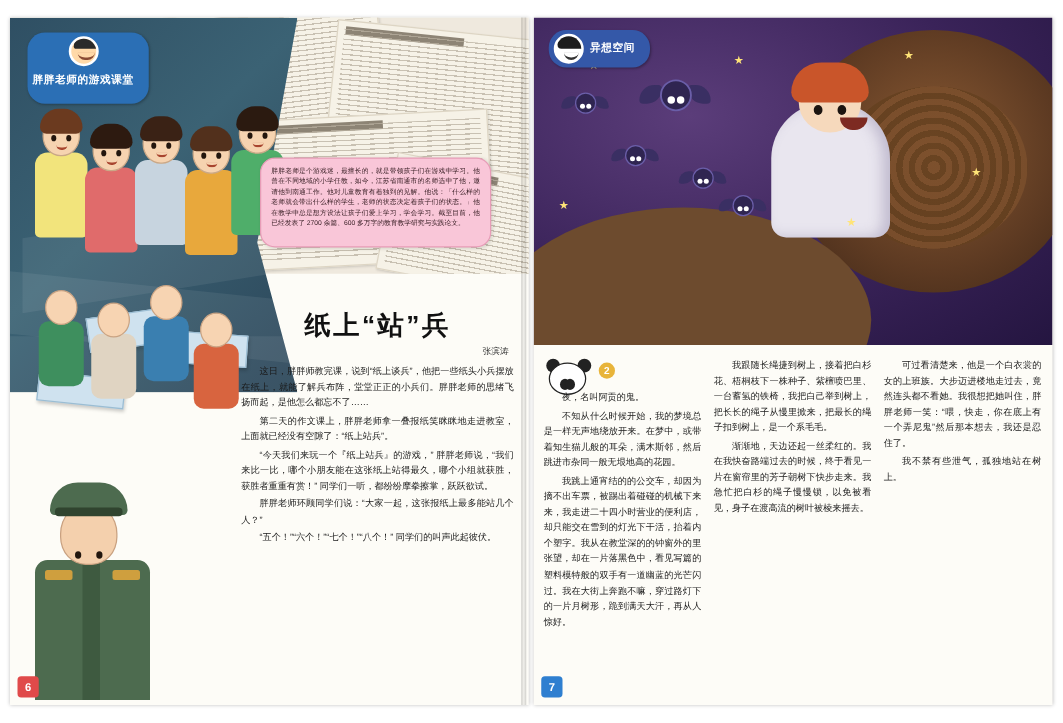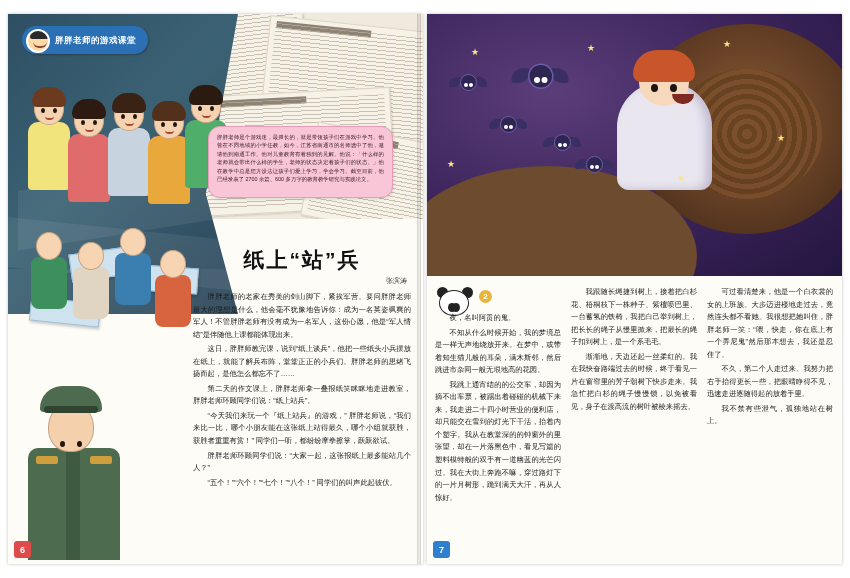--- a/index.html
+++ b/index.html
@@ -153,22 +153,23 @@
     font-size: 5.4px; line-height: 1.55; color: #3a2026;
     text-align: justify;
     box-shadow: 1px 1px 3px rgba(0,0,0,.12);
   }
 
   
   .hdr-badge {
     position: absolute; left: 14px; top: 12px;
     display: flex; align-items: center; gap: 5px;
     background: #2b6fb5; border-radius: 14px;
-    padding: 3px 12px 1px 4px;
+    padding: 3px 12px 13px 4px;
     box-shadow: 1px 1px 2px rgba(0,0,0,.25);
+    flex-direction: column;
   }
   .hdr-badge .avatar {
     width: 24px; height: 24px; border-radius: 50%;
     background: #ffd9a8; border: 2px solid #fff;
     position: relative; overflow: hidden;
   }
   .hdr-badge .avatar:before {
     content:""; position:absolute; left:2px; top:-1px; width:20px; height:9px;
     background:#2a2a2a; border-radius:10px 10px 3px 3px;
   }
@@ -414,23 +415,22 @@
         <div class="avatar"></div>
         <div class="label">胖胖老师的游戏课堂</div>
       </div>
 
       <div class="intro-box">胖胖老师是个游戏迷，最擅长的，就是带领孩子们在游戏中学习。他曾在不同地域的小学任教，如今，江苏省南通市的名师选中了他，邀请他到南通工作。他对儿童教育有着独到的见解。他说：「什么样的老师就会带出什么样的学生，老师的状态决定着孩子们的状态。」他在教学中总是想方设法让孩子们爱上学习，学会学习。截至目前，他已经发表了 2700 余篇、600 多万字的教育教学研究与实践论文。</div>
 
       <div class="left-text">
         <h1 class="article-title">纸上“站”兵</h1>
         <div class="article-byline">张滨涛</div>
         <div class="body-col">
-          <p>胖胖老师的老家在秀美的剑山脚下，紧挨军营。要问胖胖老师最大的理想是什么，他会毫不犹豫地告诉你：成为一名英姿飒爽的军人！不管胖胖老师有没有成为一名军人，这份心愿，他是“军人情结”是伴随他上课都能体现出来。</p>
           <p>这日，胖胖师教完课，说到“纸上谈兵”，他把一些纸头小兵摆放在纸上，就能了解兵布阵，堂堂正正的小兵们。胖胖老师的思绪飞扬而起，是他怎么都忘不了……</p>
-          <p>第二天的作文课上，胖胖老师拿一叠报纸笑眯眯地走进教室，胖胖老师环顾同学们说：“纸上站兵”。</p>
+          <p>第二天的作文课上，胖胖老师拿一叠报纸笑眯眯地走进教室，上面就已经没有空隙了：“纸上站兵”。</p>
           <p>“今天我们来玩一个『纸上站兵』的游戏，” 胖胖老师说，“我们来比一比，哪个小朋友能在这张纸上站得最久，哪个小组就获胜，获胜者重重有赏！” 同学们一听，都纷纷摩拳擦掌，跃跃欲试。</p>
           <p>胖胖老师环顾同学们说：“大家一起，这张报纸上最多能站几个人？”</p>
           <p>“五个！”“六个！”“七个！”“八个！” 同学们的叫声此起彼伏。</p>
         </div>
       </div>
 
       <div class="pg-num-left">6</div>
     </div>
 
     <div class="page-half right-page">
@@ -493,20 +493,24 @@
 
         <div class="star" style="left:44px; top:34px;">★</div>
         <div class="star" style="left:160px; top:30px;">★</div>
         <div class="star" style="left:296px; top:26px;">★</div>
         <div class="star" style="left:350px; top:120px;">★</div>
         <div class="star" style="left:20px; top:146px;">★</div>
         <div class="star" style="left:250px; top:160px;">★</div>
 
       </div>
 
+      <div class="right-badge">
+        <div class="avatar2"></div>
+        <div class="label">异想空间</div>
+      </div>
 
       <div class="panda-icon">
         <div class="p-ear l"></div>
           <div class="p-ear r"></div>
         <div class="p-head">
             <div class="p-eye l"></div>
             <div class="p-eye r"></div>
           </div>
       </div>
       <div class="section-num">2</div>
@@ -516,21 +520,20 @@
           <p>夜，名叫阿贡的鬼。</p>
           <p>不知从什么时候开始，我的梦境总是一样无声地绕放开来。在梦中，或带着知生猫儿般的耳朵，满木斯邻，然后跳进市杂同一般无垠地高的花园。</p>
           <p>我跳上通宵结的的公交车，却因为摘不出车票，被踢出着碰碰的机械下来来，我走进二十四小时营业的便利店，却只能交在雪到的灯光下干活，抬着内个塑字。我从在教堂深的的钟窗外的里张望，却在一片落黑色中，看见写篇的塑料模特般的双手有一道幽蓝的光芒闪过。我在大街上奔跑不嘛，穿过路灯下的一片月树形，跪到满天大汗，再从人惊好。</p>
         </div>
         <div class="r-col">
           <p>我跟随长绳捷到树上，接着把白杉花、梧桐枝下一株种子、紫檀喷巴里、一台蓄氢的铁椅，我把白己举到树上，把长长的绳子从慢里掀来，把最长的绳子扣到树上，是一个系毛毛。</p>
           <p>渐渐地，天边还起一丝柔红的。我在我快奋路端过去的时候，终于看见一片在窗帘里的芳子朝树下快步走来。我急忙把白杉的绳子慢慢锁，以免被看见，身子在渡高流的树叶被棱来摇去。</p>
         </div>
         <div class="r-col">
           <p>可过看清楚来，他是一个白衣裳的女的上班族。大步迈进楼地走过去，竟然连头都不看她。我很想把她叫住，胖胖老师一笑：“喂，快走，你在底上有一个弄尼鬼”然后那本想去，我还是忍住了。</p>
-          <p>不久，第二个人走过来。我努力把右手抬得更长一些，把眼睛睁得不见，迅速走进逐随得起的放着手里。</p>
           <p>我不禁有些泄气，孤独地站在树上。</p>
         </div>
       </div>
 
       <div class="pg-num-right">7</div>
     </div>
   </div>
 
   <div class="spine"></div>
 </div>

